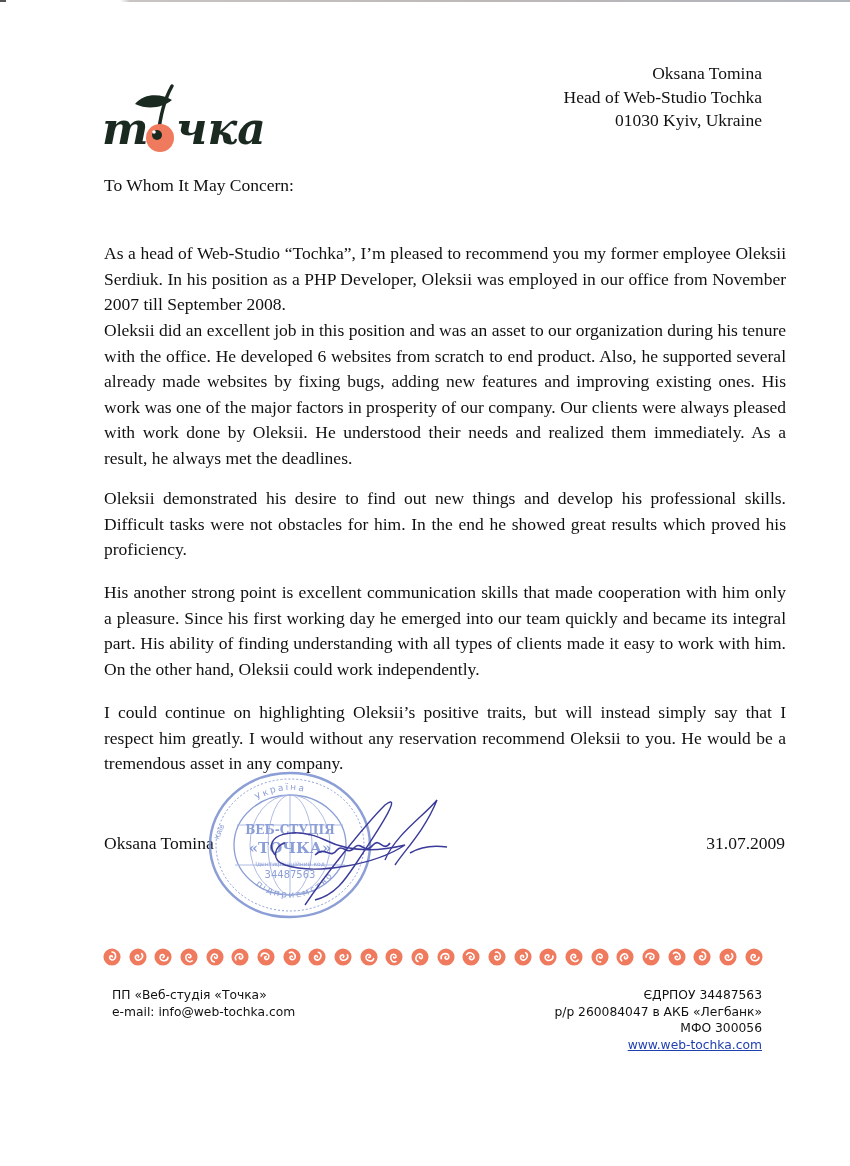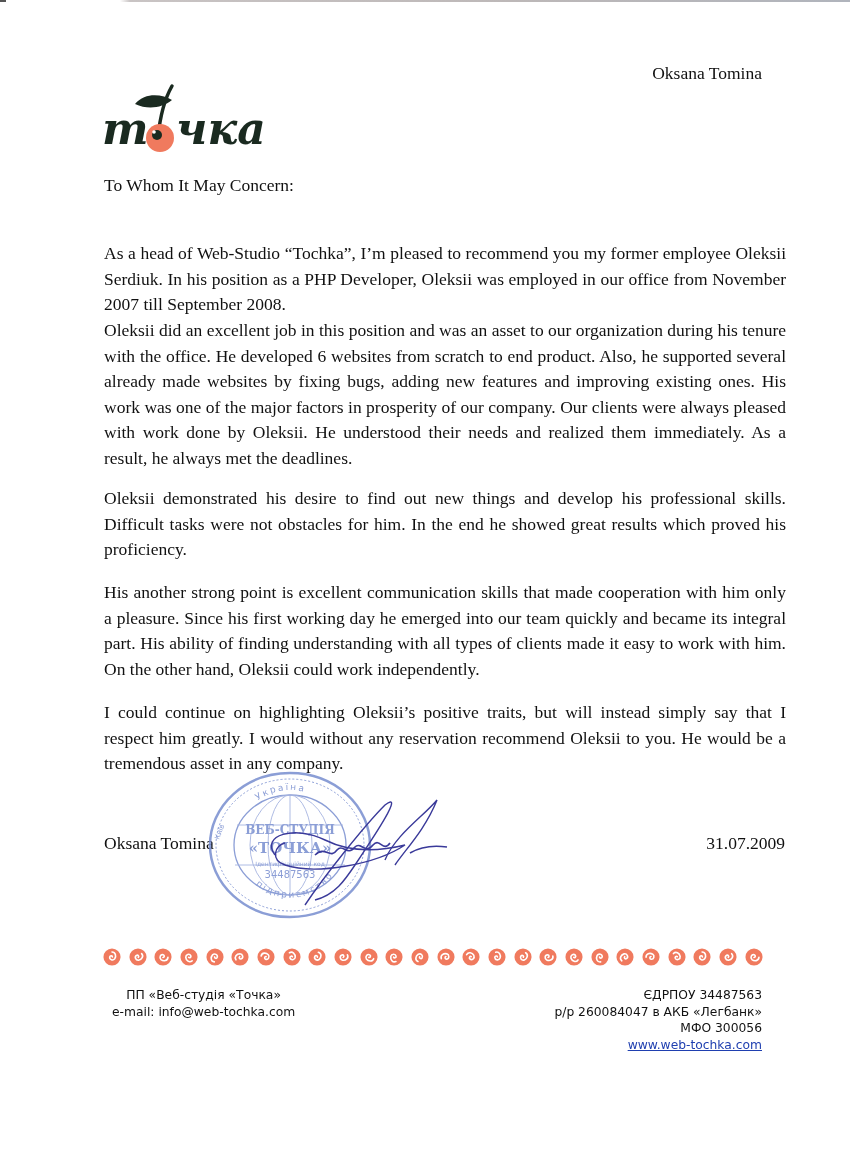--- a/index.html
+++ b/index.html
@@ -1,20 +1,20 @@
 <!DOCTYPE html>
 <html><head>
 <meta charset="utf-8">
 <style>
   html, body { margin: 0; padding: 0; background: #ffffff; }
   body { width: 850px; height: 1166px; position: relative; overflow: hidden; }
   .scan-edge { position: absolute; left: 0; top: 0; width: 850px; height: 2px;
     background: linear-gradient(90deg, #555 0, #555 6px, #fff 6px, #fff 120px, #c9c4c4 130px, #bdb8b8 60%, #b0b4bc 100%); }
   .serif { font-family: "Liberation Serif", "DejaVu Serif", serif; color: #111; }
-  .sans { font-family: "DejaVu Sans", "Liberation Sans", sans-serif; color: #111; text-align: center; }
+  .sans { font-family: "DejaVu Sans", "Liberation Sans", sans-serif; color: #111; }
 
   .logo { position: absolute; left: 100px; top: 82px; width: 190px; height: 80px; }
 
   .sender { position: absolute; right: 88px; top: 62px; text-align: right; font-size: 17.5px; line-height: 23.5px; }
 
   .greeting { position: absolute; left: 104px; top: 175px; font-size: 17.5px; }
 
   .body-text { position: absolute; left: 104px; width: 682px; font-size: 17.5px; line-height: 25.6px; text-align: justify; margin: 0; }
   .p1 { top: 241px; }
   .p2 { top: 318px; }
@@ -50,20 +50,22 @@
   <text x="2" y="62" font-family="DejaVu Serif, serif" font-style="italic" font-weight="bold" font-size="44" fill="#1a2a20">т</text>
 
   <circle cx="60" cy="56" r="14" fill="#f07a5e"></circle>
   <circle cx="57" cy="53" r="5" fill="#1a2a20"></circle>
   <circle cx="54" cy="50" r="1.8" fill="#ffffff"></circle>
   <text x="76" y="62" font-family="DejaVu Serif, serif" font-style="italic" font-weight="bold" font-size="44" fill="#1a2a20">чка</text>
 </svg>
 
 <div class="sender serif">
   <div>Oksana Tomina</div>
+  <div>Head of Web-Studio Tochka</div>
+  <div>01030 Kyiv, Ukraine</div>
 </div>
 
 <div class="greeting serif">To Whom It May Concern:</div>
 
 <p class="body-text serif p1">As a head of Web-Studio “Tochka”, I’m pleased to recommend you my former employee Oleksii Serdiuk. In his position as a PHP Developer, Oleksii was employed in our office from November 2007 till September 2008.</p>
 <p class="body-text serif p2">Oleksii did an excellent job in this position and was an asset to our organization during his tenure with the office. He developed 6 websites from scratch to end product. Also, he supported several already made websites by fixing bugs, adding new features and improving existing ones. His work was one of the major factors in prosperity of our company. Our clients were always pleased with work done by Oleksii. He understood their needs and realized them immediately. As a result, he always met the deadlines.</p>
 <p class="body-text serif p3">Oleksii demonstrated his desire to find out new things and develop his professional skills. Difficult tasks were not obstacles for him. In the end he showed great results which proved his proficiency.</p>
 <p class="body-text serif p4">His another strong point is excellent communication skills that made cooperation with him only a pleasure. Since his first working day he emerged into our team quickly and became its integral part. His ability of finding understanding with all types of clients made it easy to work with him. On the other hand, Oleksii could work independently.</p>
 <p class="body-text serif p5">I could continue on highlighting Oleksii’s positive traits, but will instead simply say that I respect him greatly. I would without any reservation recommend Oleksii to you. He would be a tremendous asset in any company.</p>
 

